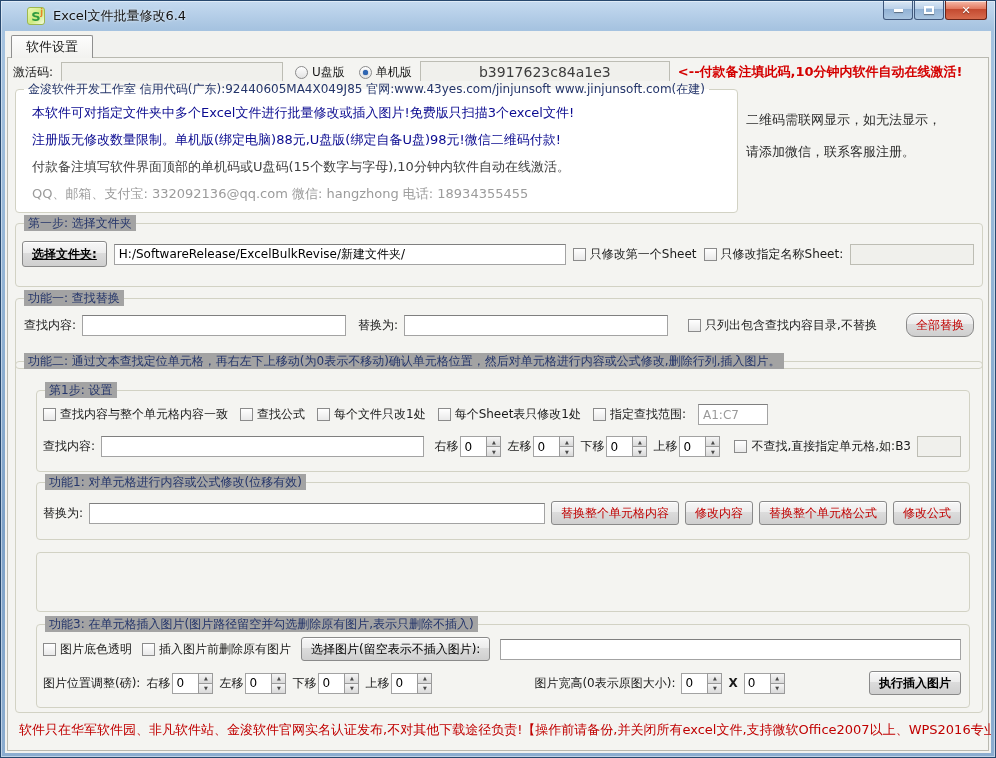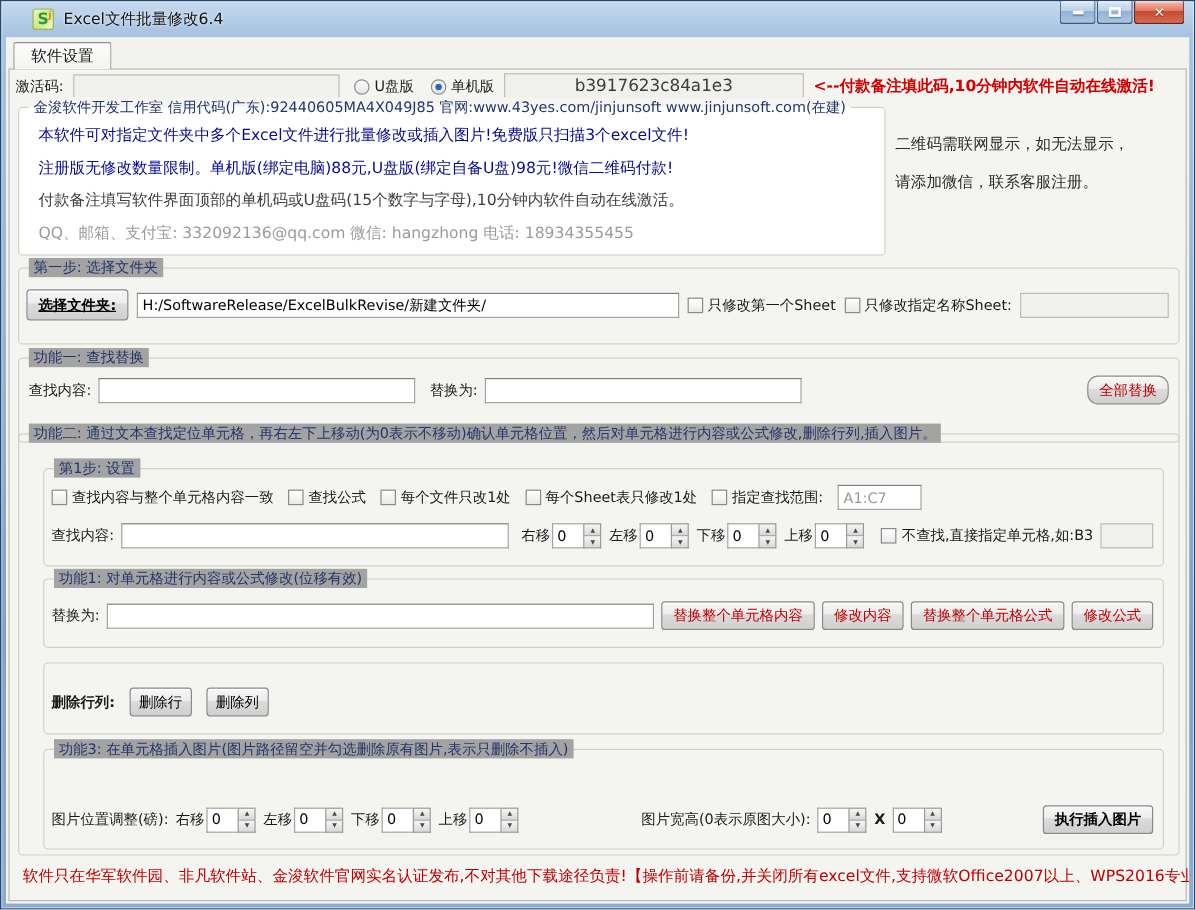--- a/index.html
+++ b/index.html
@@ -134,20 +134,24 @@
         </div>
       </div>
 
       <div class="gbox" style="left:10px; top:267px; width:968px; height:71px;">
         <span class="gtitle">功能一: 查找替换</span>
         <div class="row" style="left:8px; top:14px; right:8px; gap:6px;">
           <span class="lbl">查找内容:</span>
           <input class="inp" style="width: 264px;">
           <span class="lbl" style="margin-left:6px;">替换为:</span>
           <input class="inp" style="width: 264px;">
+          <label class="cbg" style="margin-left:14px;">
+            <span class="cb"></span>
+            <span>只列出包含查找内容目录,不替换</span>
+          </label>
           <button class="btn red" style="margin-left:auto;border-radius:9px;">全部替换</button>
         </div>
       </div>
 
       <div class="gbox" style="left:10px; top:330px; width:968px; height:352px;">
         <span class="gtitle">功能二: 通过文本查找定位单元格，再右左下上移动(为0表示不移动)确认单元格位置，然后对单元格进行内容或公式修改,删除行列,插入图片。</span>
 
         <div class="gbox" style="left:20px; top:28px; width:934px; height:82px;">
           <span class="gtitle">第1步: 设置</span>
           <div class="row" style="left:6px; top:13px; right:8px; gap:12px;">
@@ -230,29 +234,36 @@
             <span class="lbl">替换为:</span>
             <input class="inp" style="flex: 1 1 auto;">
             <button class="btn red">替换整个单元格内容</button>
             <button class="btn red">修改内容</button>
             <button class="btn red">替换整个单元格公式</button>
             <button class="btn red">修改公式</button>
           </div>
         </div>
 
         <div class="gbox" style="left:20px; top:190px; width:934px; height:60px;">
-          <div class="row" style="left:6px; top:20px; gap:12px;">
-            <span class="lbl" style="font-weight:bold;">删除行列:</span>
-            <button class="btn" style="width:52px;">删除行</button>
-            <button class="btn" style="width:52px;">删除列</button>
-          </div>
         </div>
 
         <div class="gbox" style="left:20px; top:262px; width:934px; height:84px;">
           <span class="gtitle">功能3: 在单元格插入图片(图片路径留空并勾选删除原有图片,表示只删除不插入)</span>
+          <div class="row" style="left:6px; top:12px; right:8px; gap:10px;">
+            <label class="cbg">
+              <span class="cb"></span>
+              <span>图片底色透明</span>
+            </label>
+            <label class="cbg">
+              <span class="cb"></span>
+              <span>插入图片前删除原有图片</span>
+            </label>
+            <button class="btn">选择图片(留空表示不插入图片):</button>
+            <input class="inp" style="flex: 1 1 auto;">
+          </div>
           <div class="row" style="left:6px; top:46px; right:8px; gap:6px;">
             <span class="lbl">图片位置调整(磅):</span>
             <span class="mover">
               <span class="lbl">右移</span>
               <span class="spin">
                 <input class="val" value="0" style="">
                 <span class="arrows">
                     <span>▲</span>
                     <span>▼</span>
                   </span>

